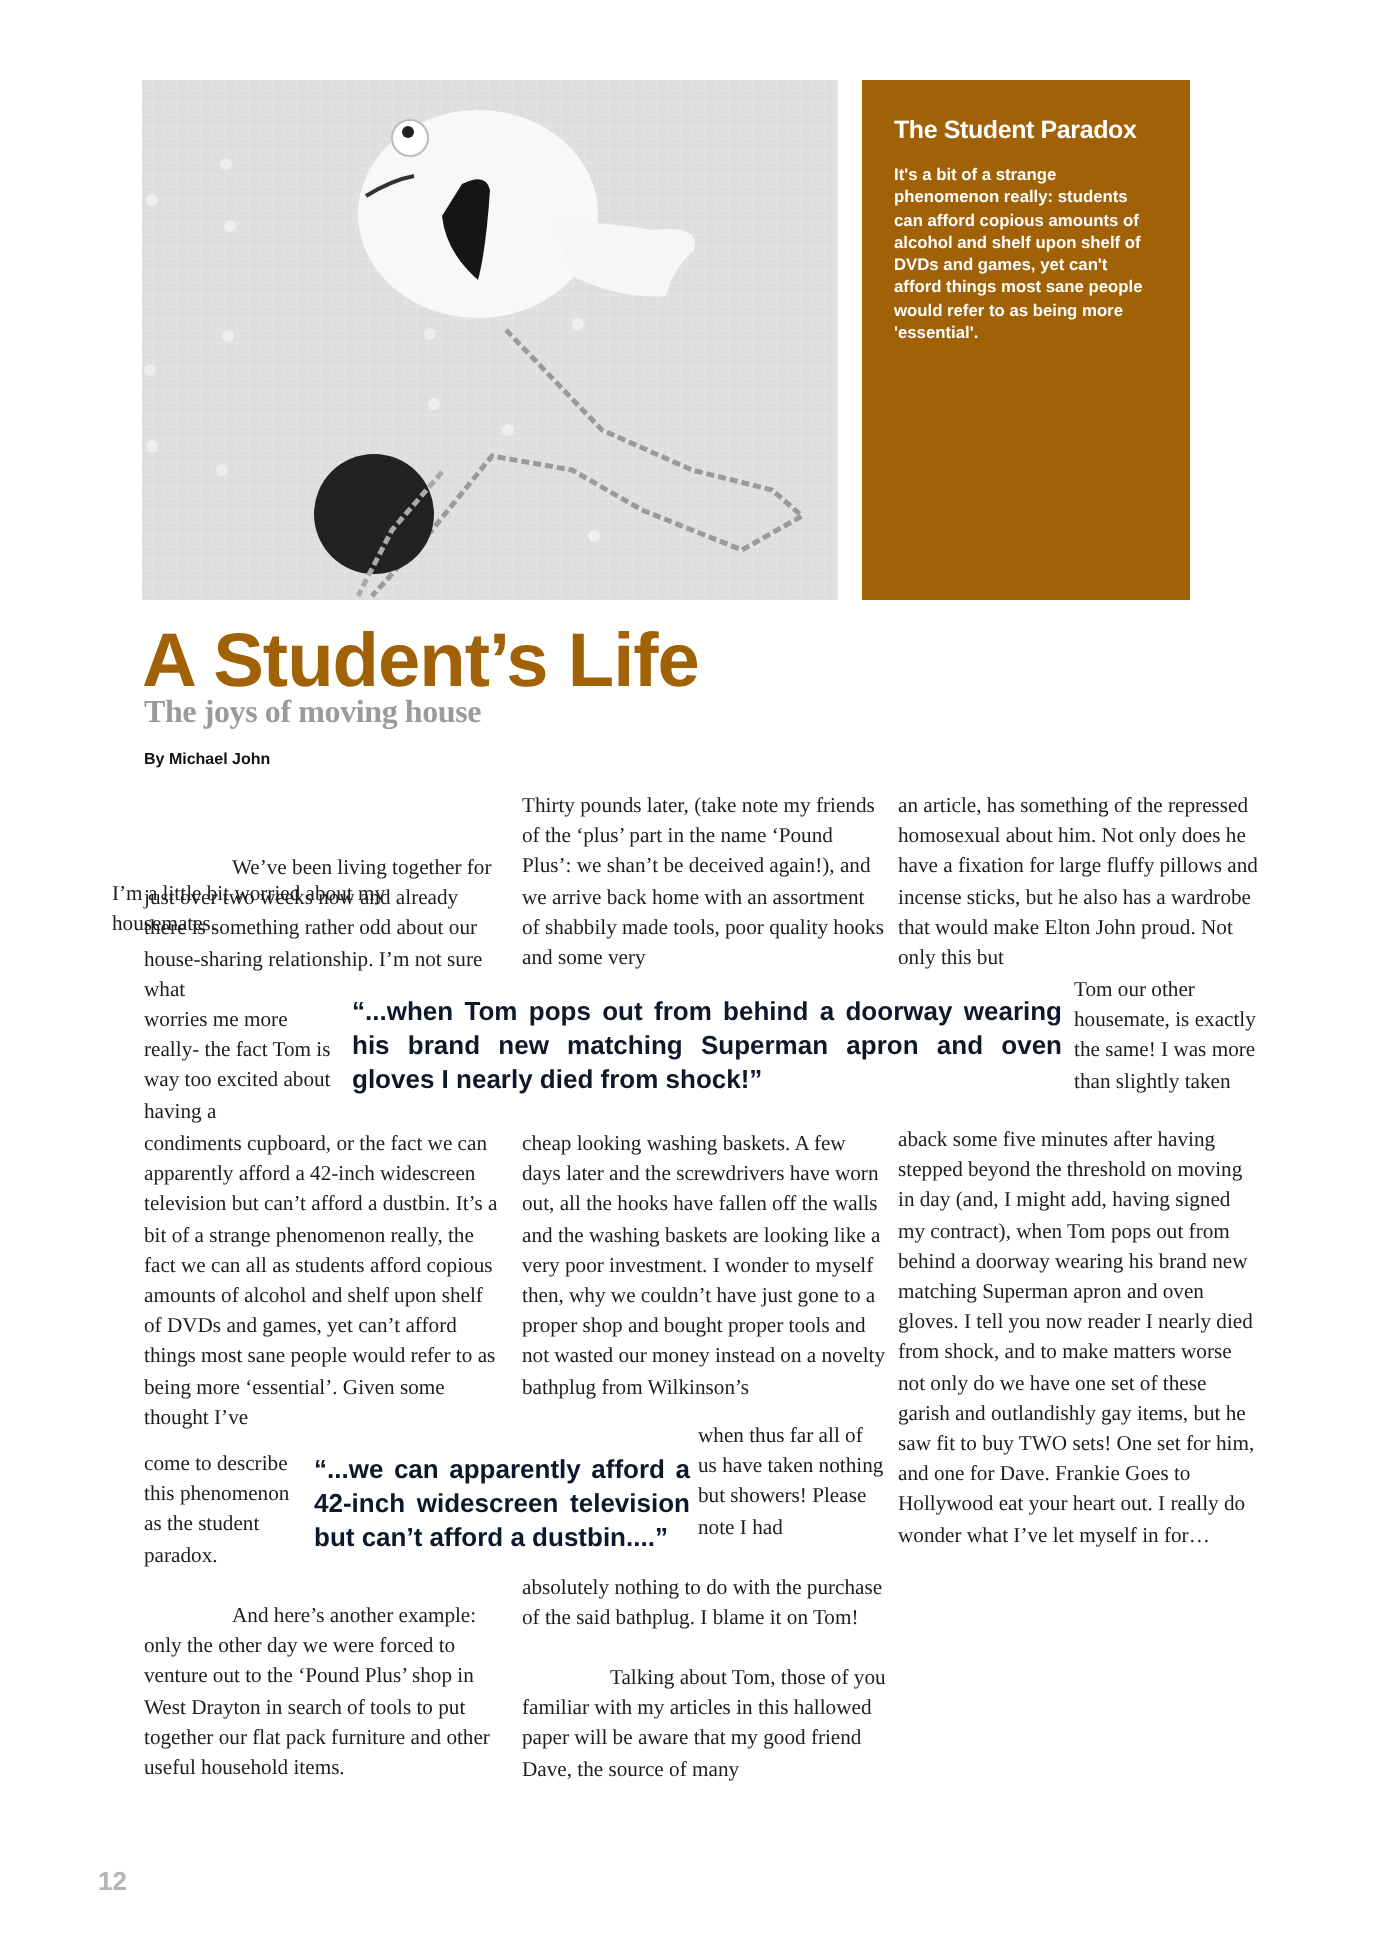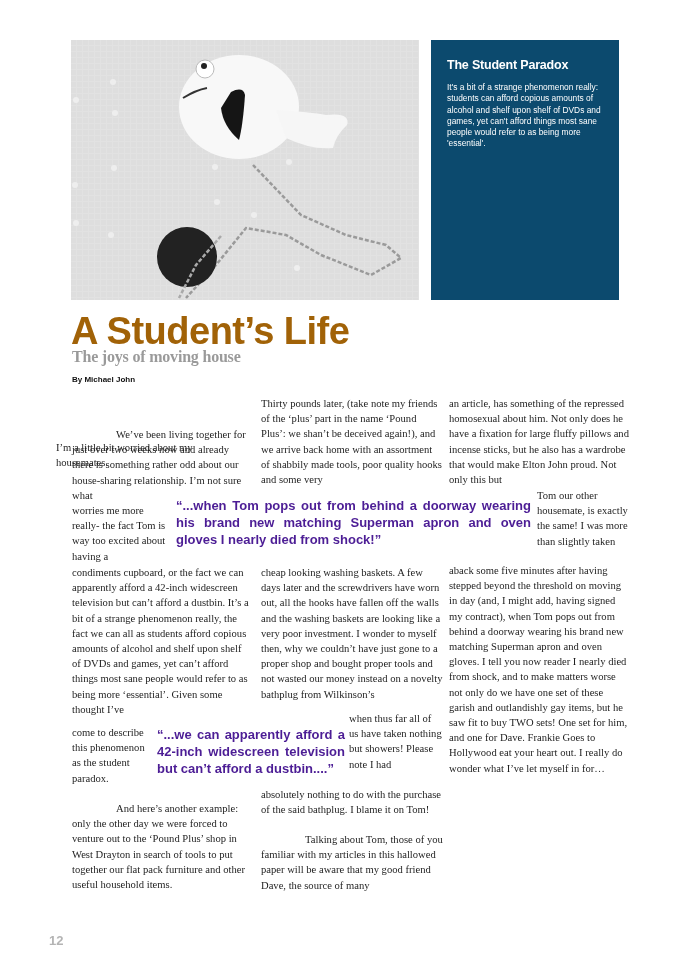--- a/index.html
+++ b/index.html
@@ -1,32 +1,32 @@
 <!DOCTYPE html>
 <html><head>
   <meta charset="utf-8">
   <style>
     html, body { margin: 0; padding: 0; background: #ffffff; }
     body { width: 690px; height: 969px; position: relative; overflow: hidden; font-family: "Liberation Serif", serif; color: #1a1a1a; }
 
     .photo { position: absolute; left: 71px; top: 40px; width: 348px; height: 260px; background: #dcdcdc; overflow: hidden; }
     .photo svg { display: block; }
 
-    .sidebar { position: absolute; left: 431px; top: 40px; width: 188px; height: 260px; background: #0c4a6e; color: #ffffff; box-sizing: border-box; padding: 16px 16px 0 16px; }
+    .sidebar { position: absolute; left: 431px; top: 40px; width: 164px; height: 260px; background: #a16207; color: #ffffff; box-sizing: border-box; padding: 16px 16px 0 16px; }
     .sidebar-title { font-family: "Liberation Sans", sans-serif; font-weight: bold; font-size: 12.5px; margin: 2px 0 10px 0; letter-spacing: -0.2px; }
-    .sidebar-body { font-family: "Liberation Sans", sans-serif; font-weight: normal; font-size: 8.4px; line-height: 11.3px; }
+    .sidebar-body { font-family: "Liberation Sans", sans-serif; font-weight: bold; font-size: 8.4px; line-height: 11.3px; }
 
     .headline { position: absolute; left: 71px; top: 308px; font-family: "Liberation Sans", sans-serif; font-weight: bold; font-size: 38px; letter-spacing: -0.5px; color: #a16207; line-height: 46px; margin: 0; }
     .subhead { position: absolute; left: 72px; top: 348px; font-family: Liberation Serif, serif; font-weight: bold; font-size: 16px; color: #9a9a9a; margin: 0; letter-spacing: -0.2px; }
     .byline { position: absolute; left: 72px; top: 375px; font-family: "Liberation Sans", sans-serif; font-weight: bold; font-size: 8px; color: #111; }
 
     .para { position: absolute; font-size: 10.6px; line-height: 15.2px; margin: 0; color: #1d1d1d; }
     .indent { text-indent: 44px; }
 
-    .pullquote { position: absolute; font-family: "Liberation Sans", sans-serif; font-weight: bold; color: #4c1d95; margin: 0; text-align: justify; }
+    .pullquote { position: absolute; font-family: "Liberation Sans", sans-serif; font-weight: bold; color: #0f172a; margin: 0; text-align: justify; }
     .pq1 { left: 176px; top: 497px; width: 355px; font-size: 13px; line-height: 17.2px; }
     .pq2 { left: 157px; top: 726px; width: 188px; font-size: 13px; line-height: 17.2px; }
 
     .page-number { position: absolute; left: 49px; top: 918px; font-family: "Liberation Sans", sans-serif; font-weight: bold; font-size: 13px; color: #b4b4b4; margin-top: 15px; }
   </style>
 </head>
 <body>
 
 <div class="photo">
   <svg width="348" height="260" viewBox="0 0 348 260">

